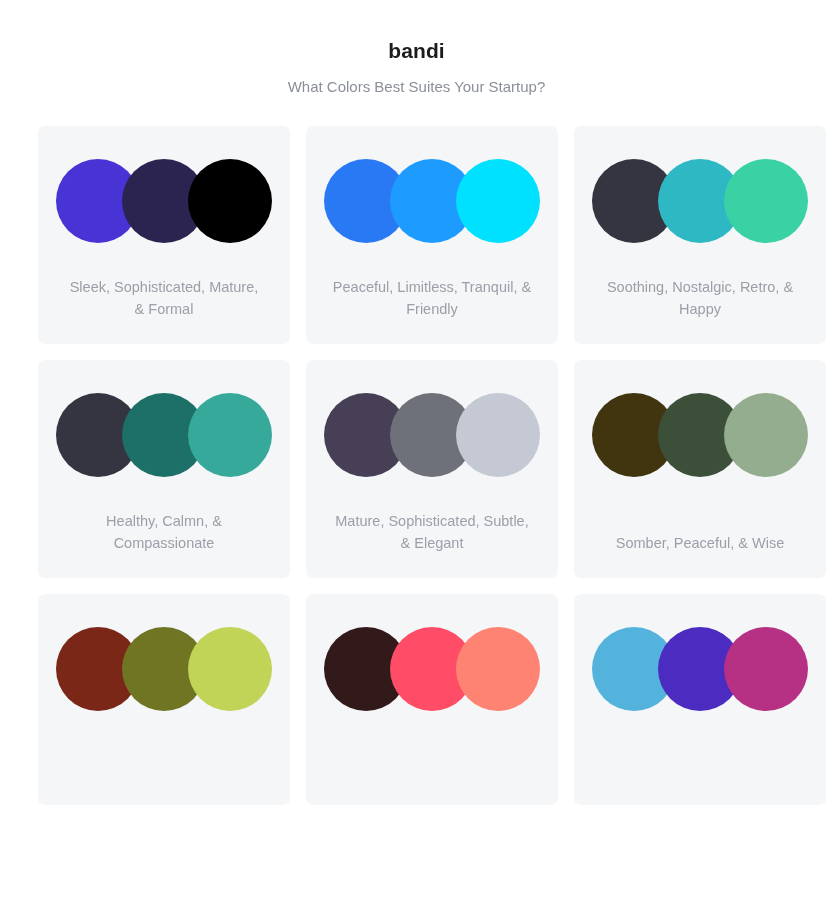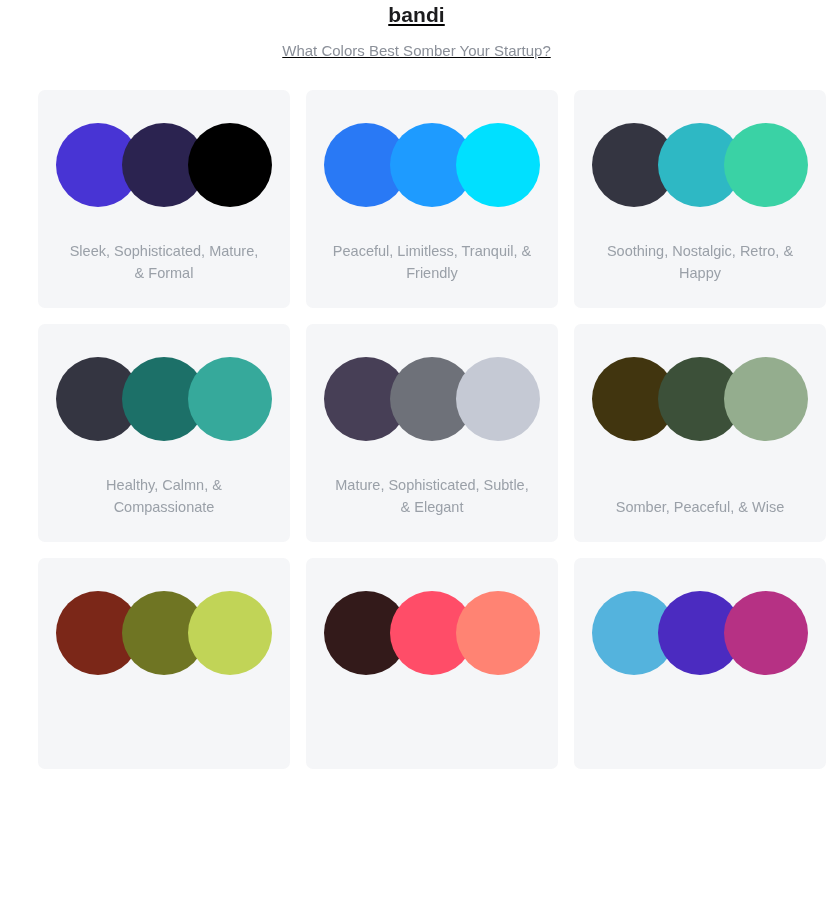--- a/index.html
+++ b/index.html
@@ -13,22 +13,22 @@
     background: #ffffff;
     font-family: "Liberation Sans", sans-serif;
   }
   .page {
     width: 833px;
     min-height: 923px;
     background: #ffffff;
     padding: 0;
   }
   header.app-header {
+    padding-top: 36px;
     text-align: center;
-    text-decoration: underline;
   }
   .app-title {
     font-size: 21px;
     font-weight: 700;
     color: #1c1c1e;
     letter-spacing: 0.1px;
     margin: 0;
     line-height: 30px;
   }
   .app-subtitle {
@@ -80,21 +80,21 @@
     max-width: 200px;
   }
 </style>
 </head>
 <body>
 
 <div class="page">
 
   <header class="app-header">
     <h1 class="app-title">bandi</h1>
-    <p class="app-subtitle">What Colors Best Somber Your Startup?</p>
+    <p class="app-subtitle">What Colors Best Suites Your Startup?</p>
   </header>
 
   <main class="palette-grid">
       <div class="palette-card">
         <div class="swatch-row">
           <div class="swatch" style="background: rgb(72, 52, 212);"></div>
           <div class="swatch" style="background: rgb(43, 35, 80);"></div>
           <div class="swatch" style="background: rgb(0, 0, 0);"></div>
         </div>
         <div class="palette-desc">Sleek, Sophisticated, Mature, &amp; Formal</div>

